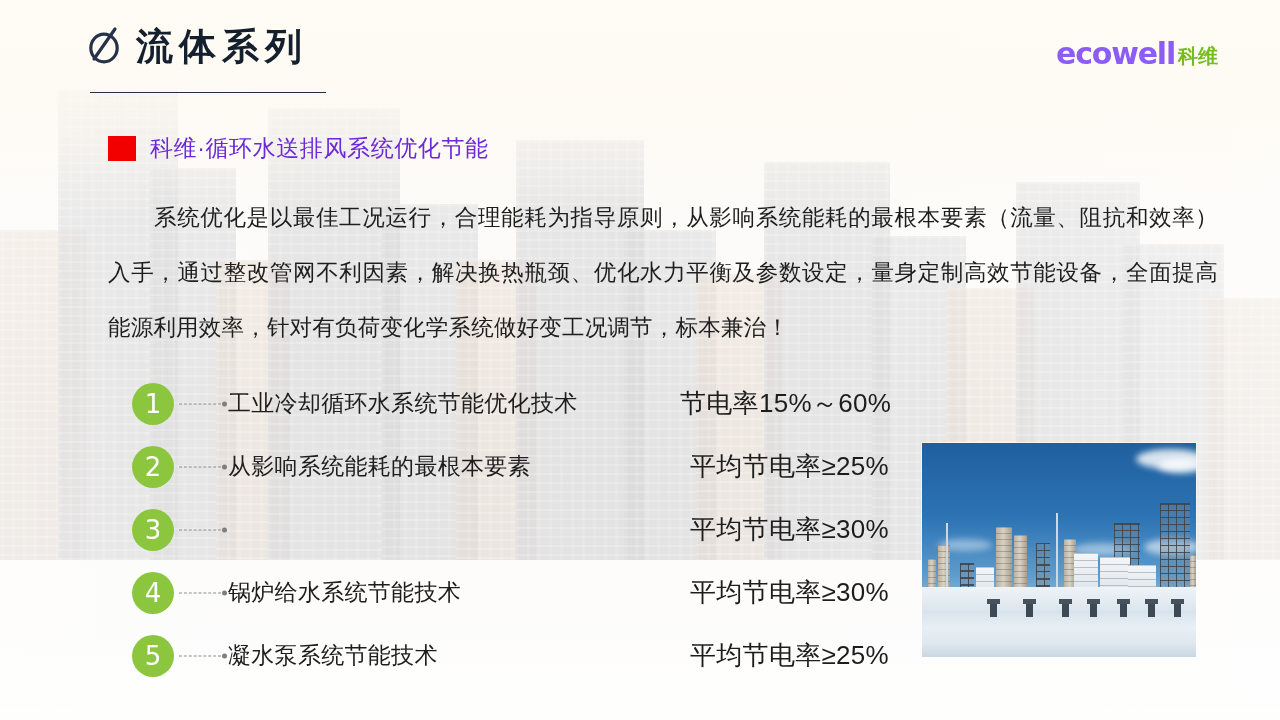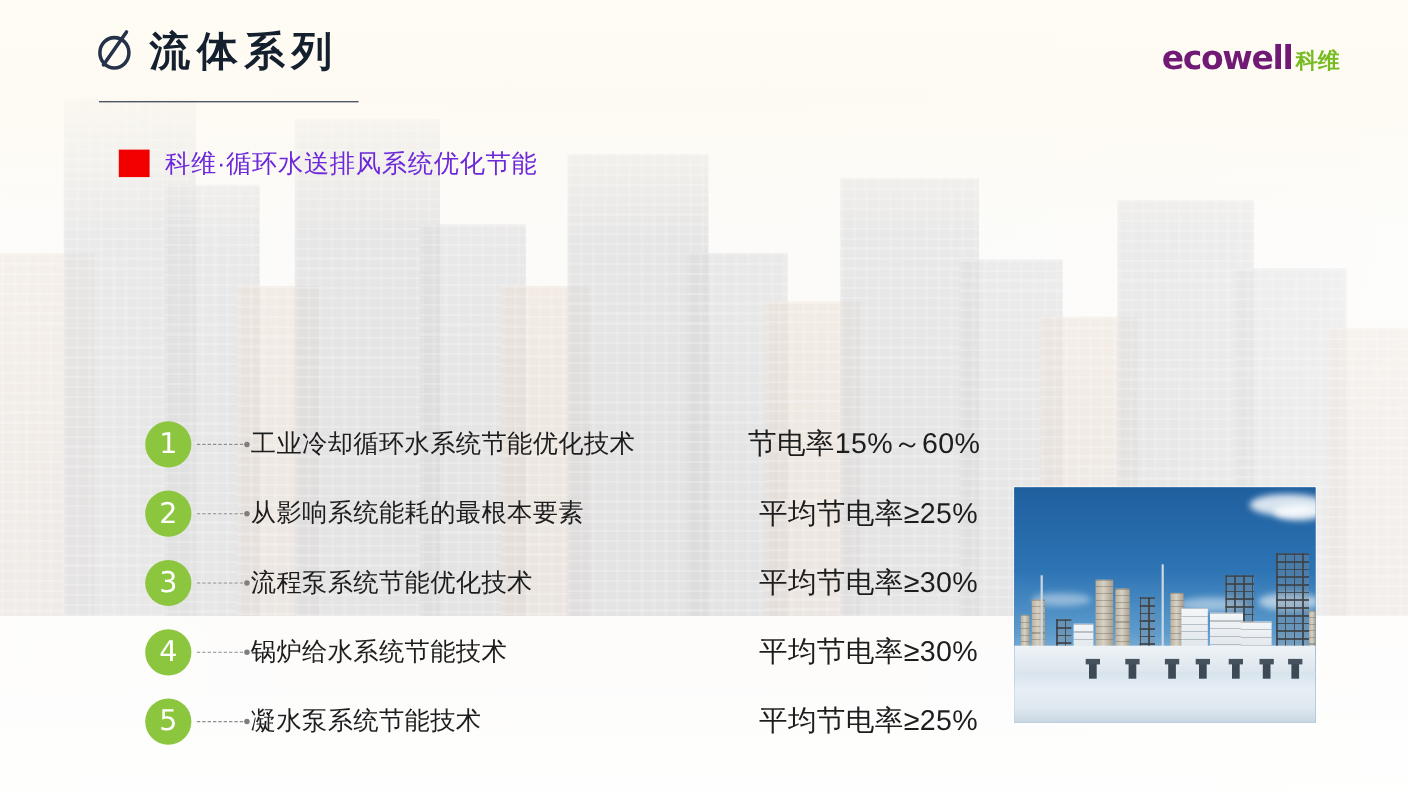--- a/index.html
+++ b/index.html
@@ -100,21 +100,21 @@
   .logo {
     position: absolute;
     right: 62px; top: 40px;
     display: flex;
     align-items: flex-end;
     gap: 3px;
   }
   .logo-en {
     font-size: 30px;
     font-weight: bold;
-    color: #701a75;
+    color: #8b5cf6;
     letter-spacing: -1.2px;
     line-height: .9;
     font-family: "DejaVu Sans", sans-serif;
   }
   .logo-cn {
     font-size: 20px;
     font-weight: bold;
     color: #76bc21;
     line-height: 1.1;
     letter-spacing: 0;
@@ -326,41 +326,41 @@
   <div class="logo">
     <span class="logo-en">ecowell</span>
     <span class="logo-cn">科维</span>
   </div>
 
   <div class="subhead">
     <span class="red-box"></span>
     <span class="subhead-text">科维·循环水送排风系统优化节能</span>
   </div>
 
+  <div class="para">系统优化是以最佳工况运行，合理能耗为指导原则，从影响系统能耗的最根本要素（流量、阻抗和效率）入手，通过整改管网不利因素，解决换热瓶颈、优化水力平衡及参数设定，量身定制高效节能设备，全面提高能源利用效率，针对有负荷变化学系统做好变工况调节，标本兼治！</div>
 
   <div class="list">
 
     <div class="row">
       <span class="bullet">1</span>
       <span class="connector"></span>
       <span class="row-label">工业冷却循环水系统节能优化技术</span>
       <span class="row-value" style="left:680px;">节电率15%～60%</span>
     </div>
 
     <div class="row">
       <span class="bullet">2</span>
       <span class="connector"></span>
       <span class="row-label">从影响系统能耗的最根本要素</span>
       <span class="row-value" style="left:690px;">平均节电率≥25%</span>
     </div>
 
     <div class="row">
       <span class="bullet">3</span>
       <span class="connector"></span>
-      <span class="row-label">流程泵系统节能优化技术</span>
       <span class="row-value" style="left:690px;">平均节电率≥30%</span>
     </div>
 
     <div class="row">
       <span class="bullet">4</span>
       <span class="connector"></span>
       <span class="row-label">锅炉给水系统节能技术</span>
       <span class="row-value" style="left:690px;">平均节电率≥30%</span>
     </div>
 

